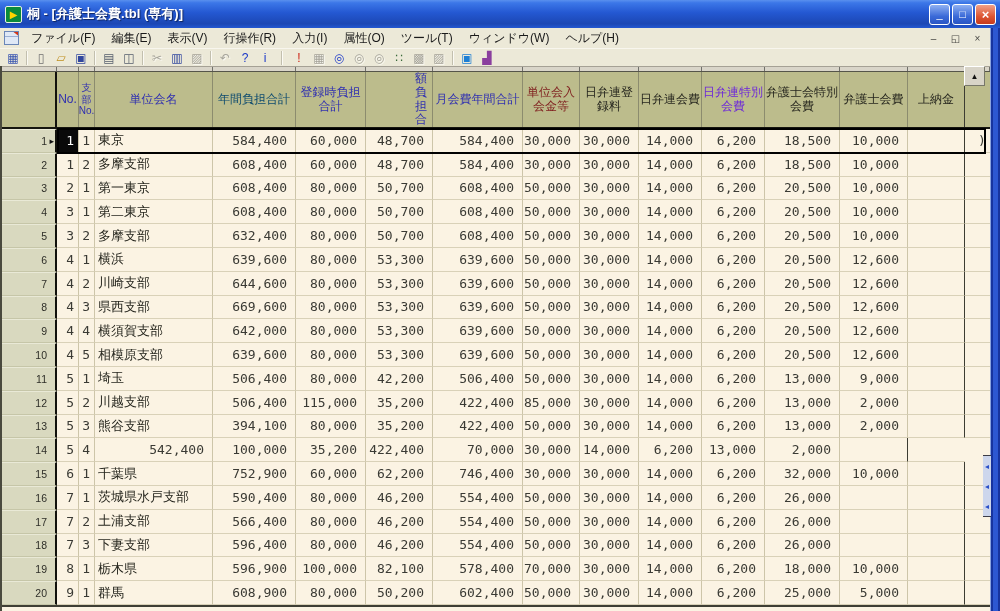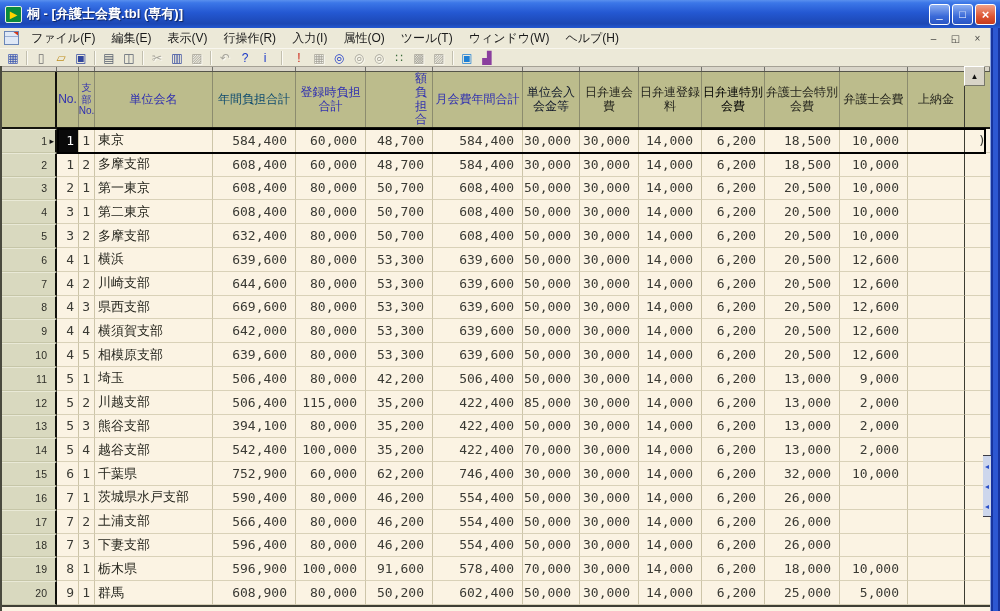--- a/index.html
+++ b/index.html
@@ -171,24 +171,24 @@
       </div>
     <div class="grid header-row">
         <div class="gutter-header"></div>
         <div class="hc hc-no" style="color: rgb(48, 48, 176);">No.</div>
         <div class="hc hc-shibu" style="color: rgb(48, 48, 176);">支部No.</div>
         <div class="hc hc-name" style="color: rgb(48, 48, 176);">単位会名</div>
         <div class="hc hc-nenkan" style="color: #0c4a6e;">年間負担合計</div>
         <div class="hc hc-toroku" style="color: rgb(48, 48, 176);">登録時負担合計</div>
         <div class="hc hc-getsugaku" style="color: rgb(48, 48, 176); margin-left: 44px;">月額負担合計</div>
         <div class="hc hc-getsukaihi" style="color: rgb(48, 48, 176);">月会費年間合計</div>
-        <div class="hc hc-nyukaikin" style="color: #0f172a; font-family: Liberation Serif, serif;">単位会入会金等</div>
+        <div class="hc hc-nyukaikin" style="color: #7f1d1d; font-family: Liberation Serif, serif;">単位会入会金等</div>
+        <div class="hc hc-nb-toroku" style="color: rgb(38, 38, 30);">日弁連登録料</div>
         <div class="hc hc-nb-kaihi" style="color: rgb(38, 38, 30);">日弁連会費</div>
-        <div class="hc hc-nb-toroku" style="color: rgb(38, 38, 30);">日弁連登録料</div>
-        <div class="hc hc-nb-tokubetsu" style="color: #000000;">日弁連特別会費</div>
+        <div class="hc hc-nb-tokubetsu" style="color: #6d28d9;">日弁連特別会費</div>
         <div class="hc hc-bengoshikai-tokubetsu" style="color: rgb(38, 38, 30);">弁護士会特別会費</div>
         <div class="hc hc-bengoshikai" style="color: rgb(38, 38, 30);">弁護士会費</div>
         <div class="hc hc-jonokin" style="color: rgb(38, 38, 30);">上納金</div>
         <div class="hc hc-overflow" style="color: rgb(38, 38, 30);"></div>
       </div>
     <div>
         <div class="grid row current">
           <div class="gut">1<span class="marker">▸</span></div>
           <div class="dc num dc-no">1</div>
           <div class="dc num dc-shibu">1</div>
@@ -420,21 +420,20 @@
           <div class="dc num dc-nb-tokubetsu">6,200</div>
           <div class="dc num dc-bengoshikai">13,000</div>
           <div class="dc num dc-bengoshikai-tokubetsu">2,000</div>
           <div class="dc num dc-jonokin"></div>
           <div class="dc dc-overflow"></div>
         </div>
         <div class="grid row">
           <div class="gut">14</div>
           <div class="dc num dc-no">5</div>
           <div class="dc num dc-shibu">4</div>
-          <div class="dc txt dc-name">越谷支部</div>
           <div class="dc num dc-nenkan">542,400</div>
           <div class="dc num dc-toroku">100,000</div>
           <div class="dc num dc-getsugaku">35,200</div>
           <div class="dc num dc-getsukaihi">422,400</div>
           <div class="dc num dc-nyukaikin">70,000</div>
           <div class="dc num dc-nb-toroku">30,000</div>
           <div class="dc num dc-nb-kaihi">14,000</div>
           <div class="dc num dc-nb-tokubetsu">6,200</div>
           <div class="dc num dc-bengoshikai">13,000</div>
           <div class="dc num dc-bengoshikai-tokubetsu">2,000</div>
@@ -513,21 +512,21 @@
           <div class="dc num dc-jonokin"></div>
           <div class="dc dc-overflow"></div>
         </div>
         <div class="grid row">
           <div class="gut">19</div>
           <div class="dc num dc-no">8</div>
           <div class="dc num dc-shibu">1</div>
           <div class="dc txt dc-name">栃木県</div>
           <div class="dc num dc-nenkan">596,900</div>
           <div class="dc num dc-toroku">100,000</div>
-          <div class="dc num dc-getsugaku">91,600</div>
+          <div class="dc num dc-getsugaku">82,100</div>
           <div class="dc num dc-getsukaihi">578,400</div>
           <div class="dc num dc-nyukaikin">70,000</div>
           <div class="dc num dc-nb-toroku">30,000</div>
           <div class="dc num dc-nb-kaihi">14,000</div>
           <div class="dc num dc-nb-tokubetsu">6,200</div>
           <div class="dc num dc-bengoshikai">18,000</div>
           <div class="dc num dc-bengoshikai-tokubetsu">10,000</div>
           <div class="dc num dc-jonokin"></div>
           <div class="dc dc-overflow"></div>
         </div>

